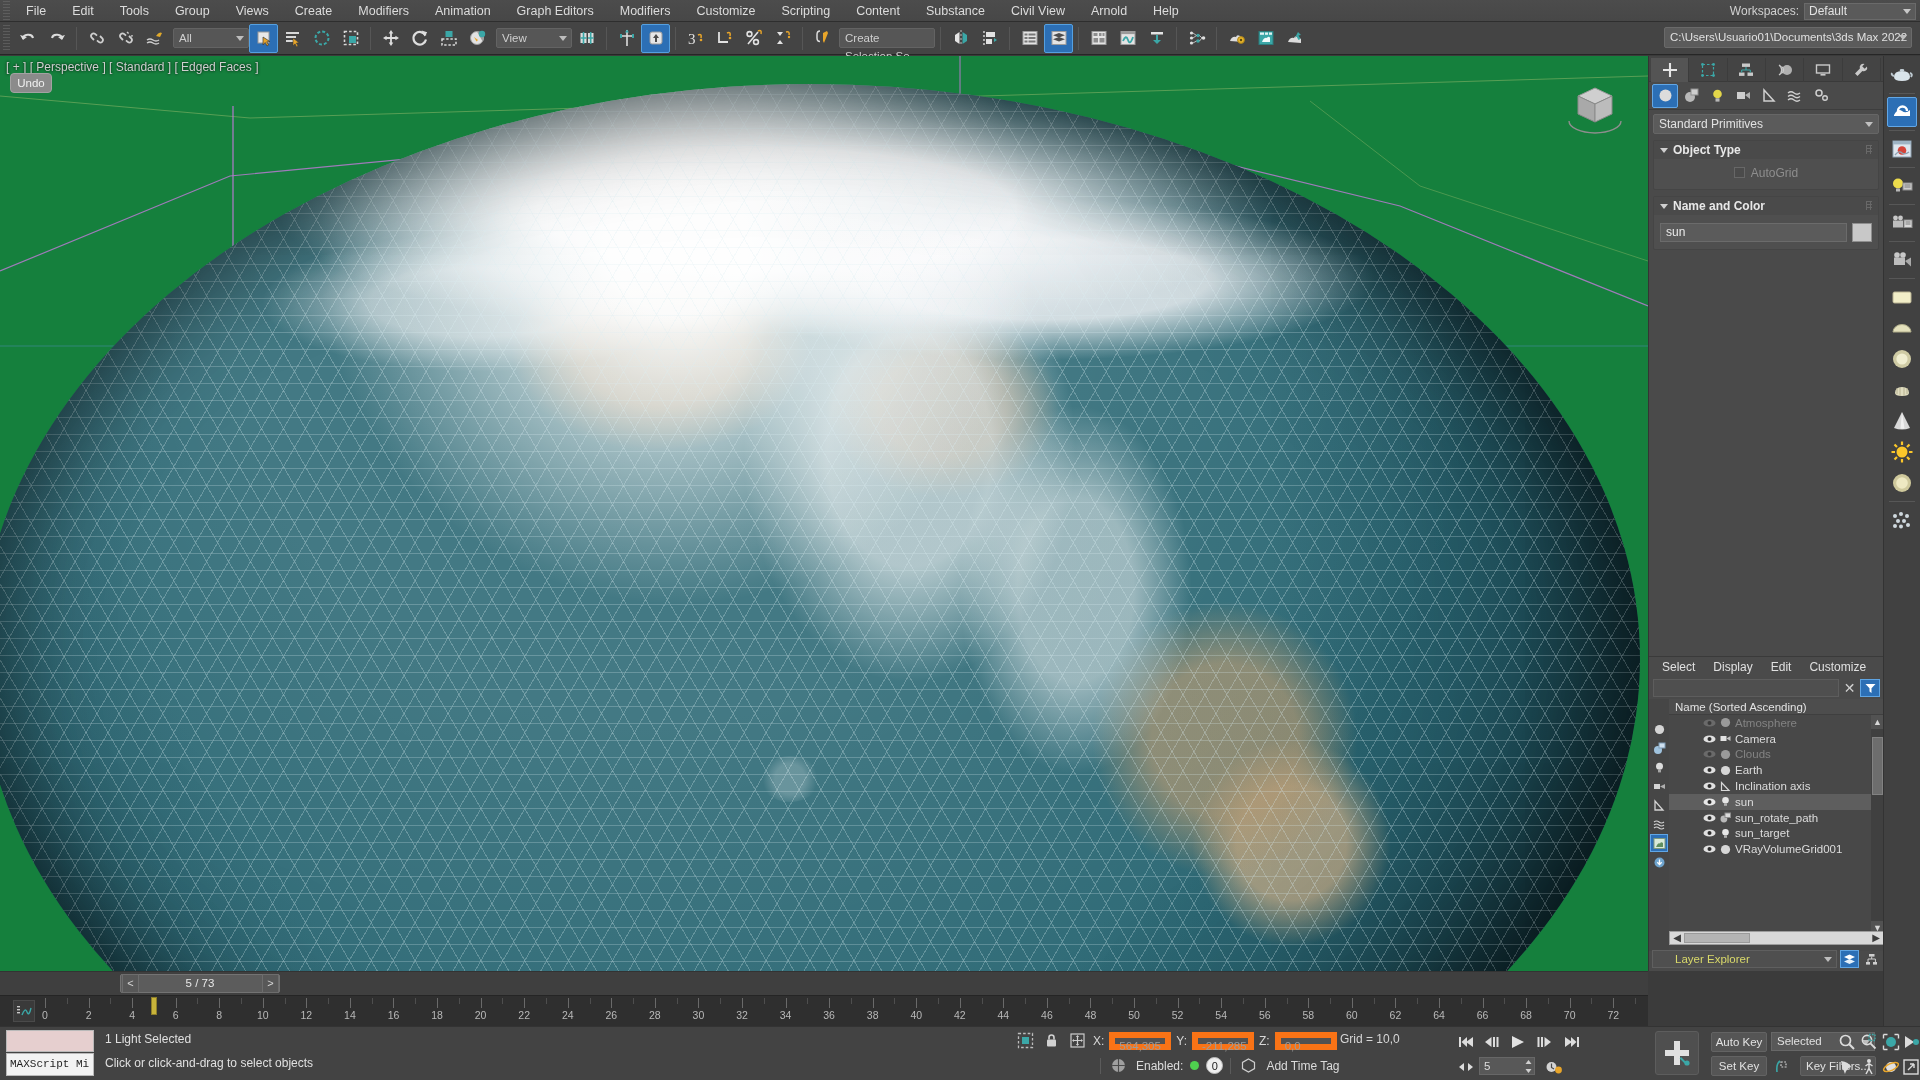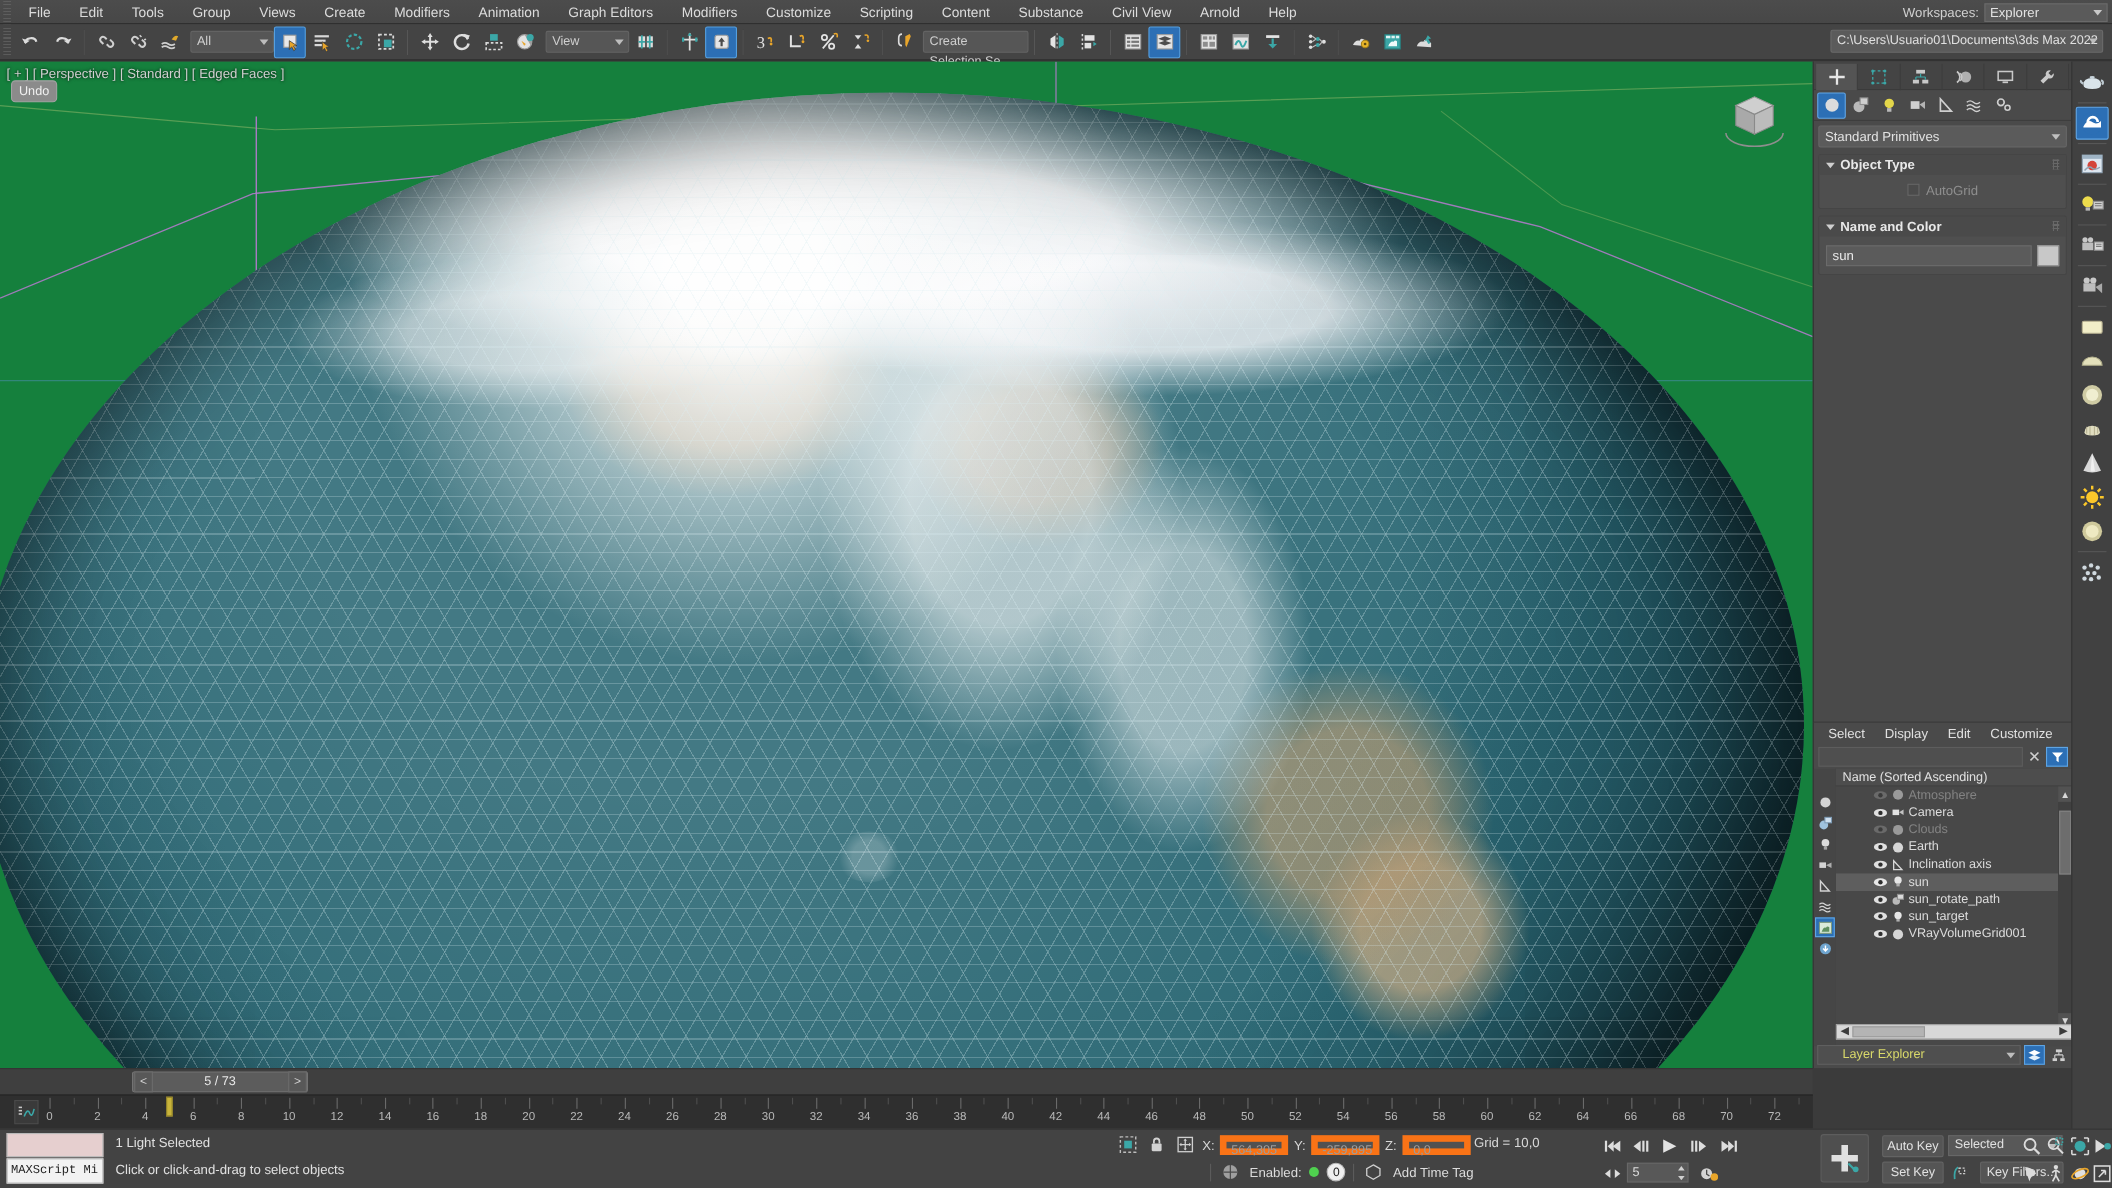--- a/index.html
+++ b/index.html
@@ -269,21 +269,21 @@
     <div class="mi">Scripting</div>
     <div class="mi">Content</div>
     <div class="mi">Substance</div>
     <div class="mi">Civil View</div>
     <div class="mi">Arnold</div>
     <div class="mi">Help</div>
 
     <div class="ws">
       <span class="lbl">Workspaces:</span>
       <div class="combo">
-        <span>Explorer</span>
+        <span>Default</span>
         <span class="arr"></span>
       </div>
     </div>
   </div>
 
   <div class="toolbar">
     <div class="grip"></div>
 
     <div class="tb" title="Undo">
       <svg width="20" height="20" viewBox="0 0 20 20">
@@ -1160,21 +1160,21 @@
       <div class="cbtn">
         <svg width="17" height="17" viewBox="0 0 17 17">
             <rect x="2" y="2" width="13" height="13" fill="none" stroke="#cfcfcf" stroke-width="1.2"></rect>
             <path d="M8.5 4 v9 M4 8.5 h9" stroke="#cfcfcf" stroke-width="1.2"></path>
             <path d="M8.5 3 l1.6 2 h-3.2 z M8.5 14 l1.6-2 h-3.2 z M3 8.5 l2-1.6 v3.2 z M14 8.5 l-2-1.6 v3.2 z" fill="#cfcfcf"></path>
           </svg>
       </div>
       <span class="axl">X:</span>
       <div class="axf">564,305</div>
       <span class="axl">Y:</span>
-      <div class="axf">-259,895</div>
+      <div class="axf">-211,285</div>
       <span class="axl">Z:</span>
       <div class="axf">0,0</div>
     </div>
 
     <div class="gridtxt">Grid = 10,0</div>
 
     <div class="row2">
       <div class="pipe"></div>
       <div class="cbtn">
         <svg width="17" height="17" viewBox="0 0 17 17">

